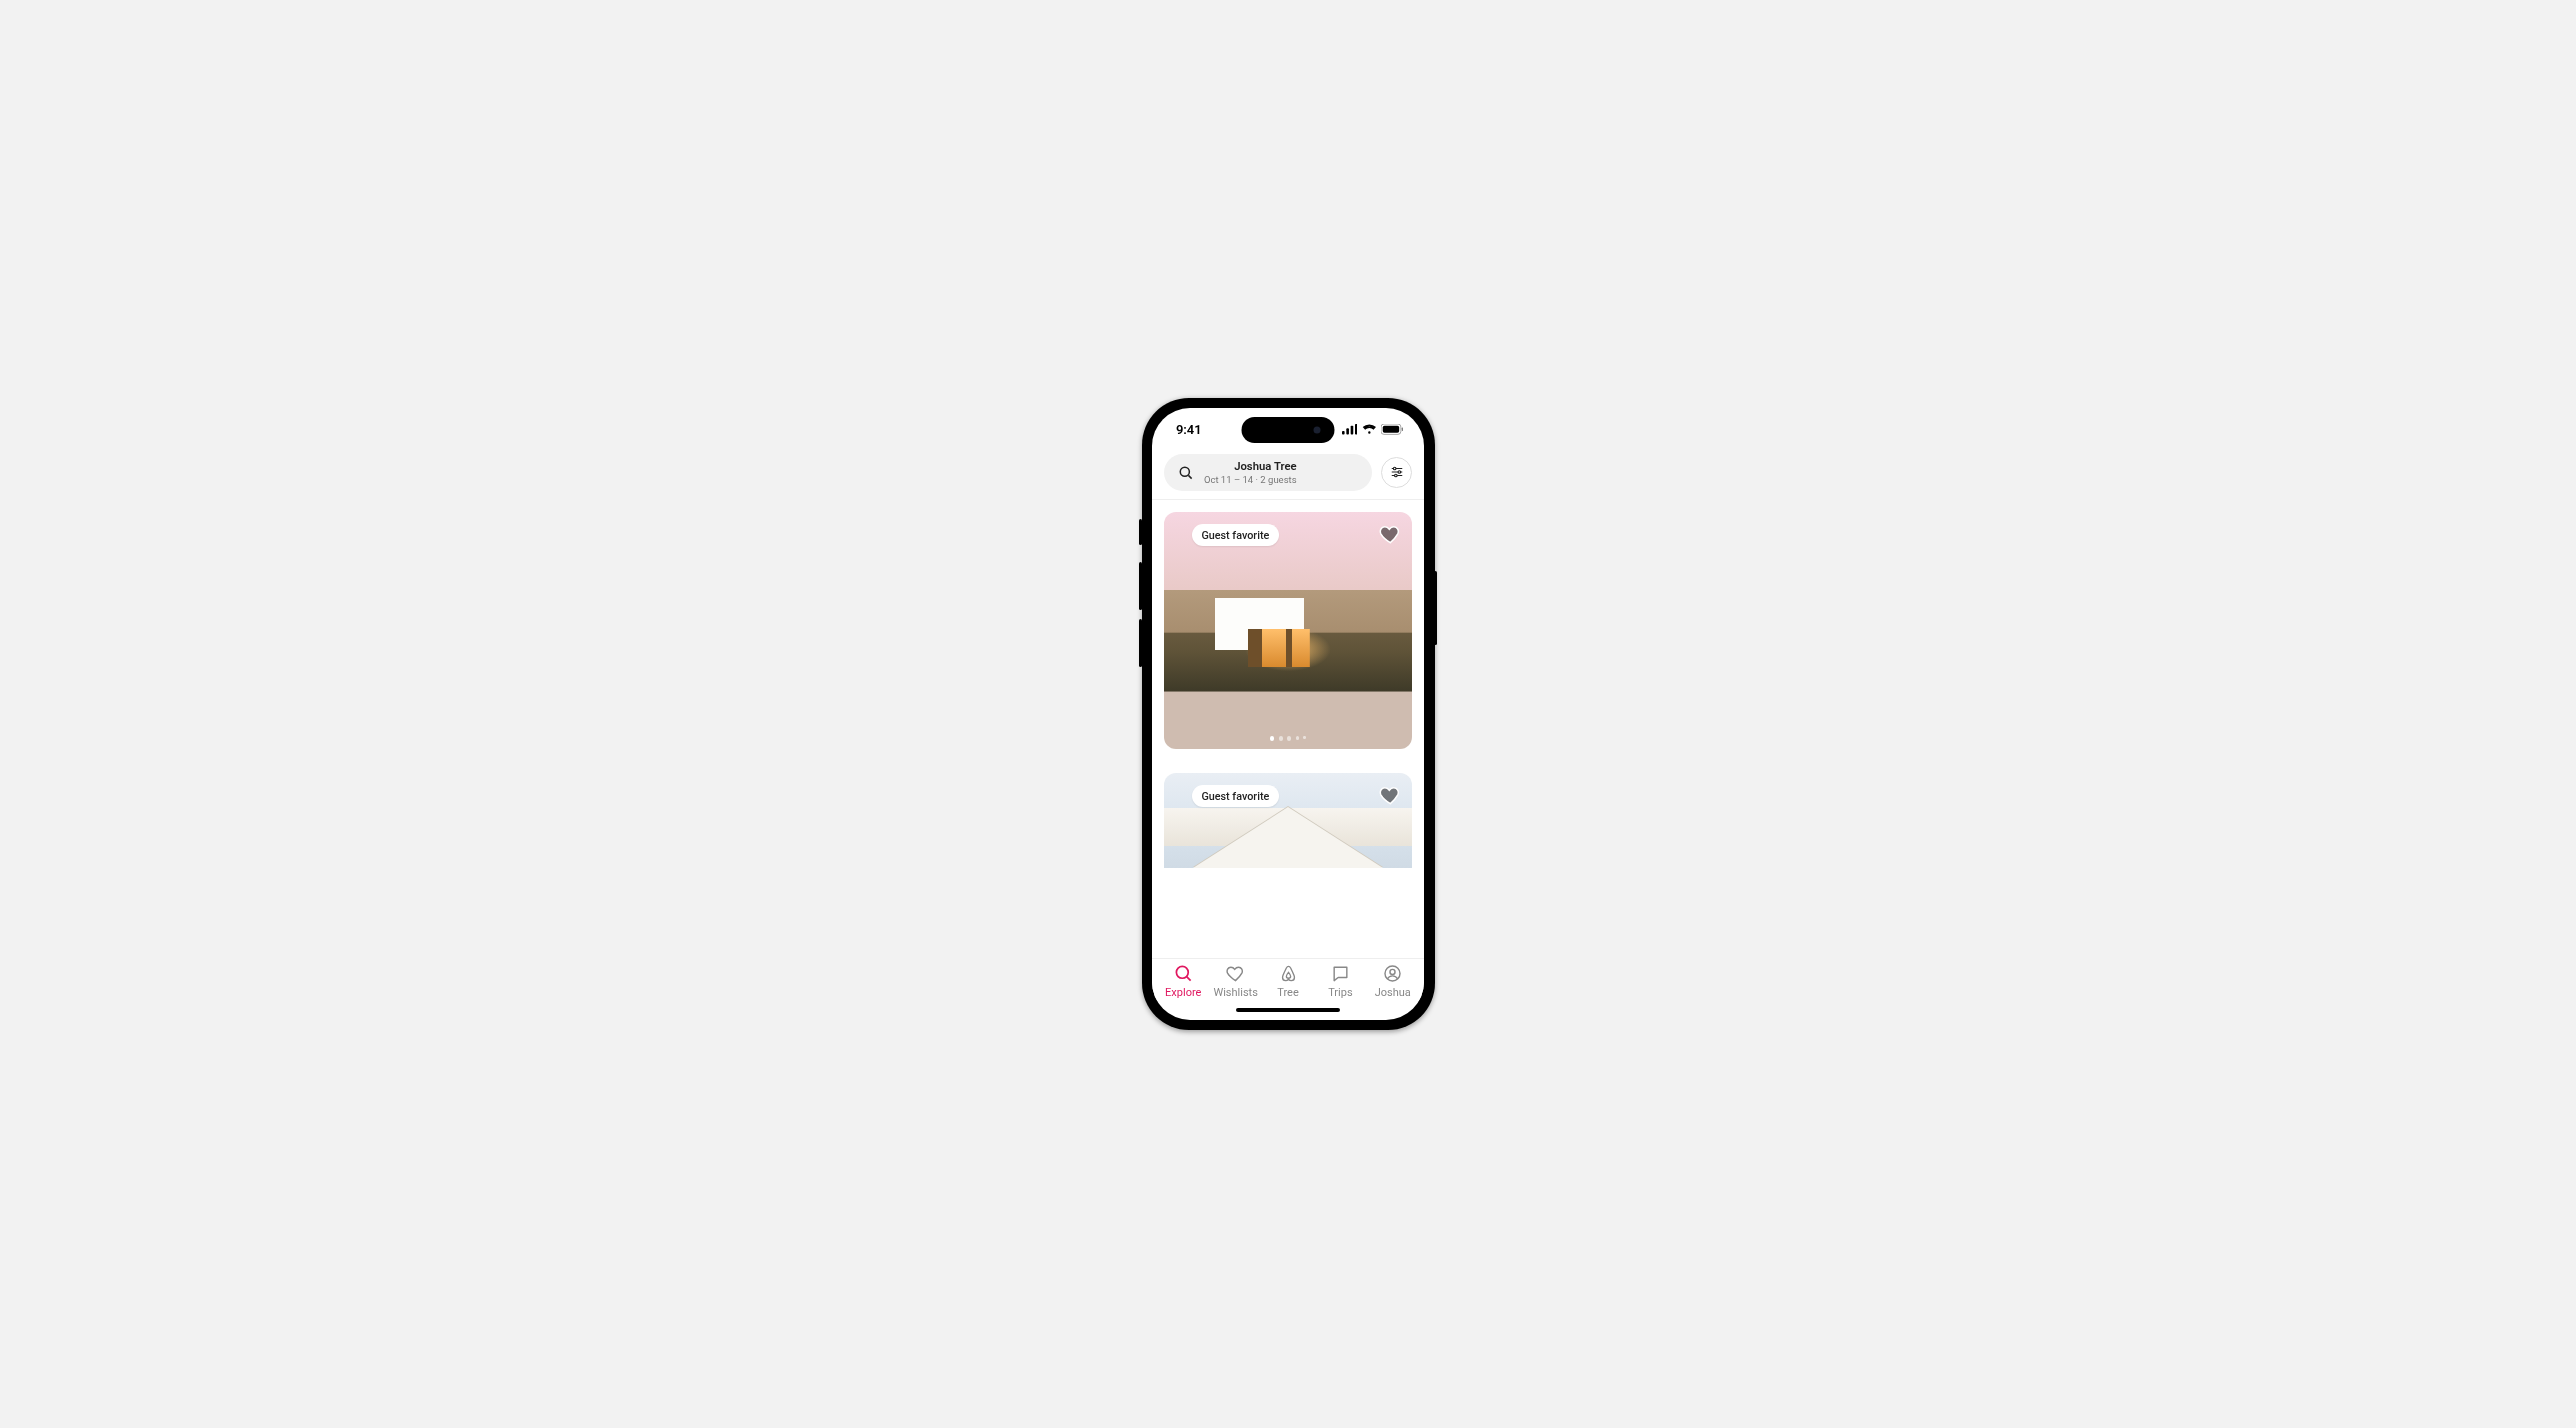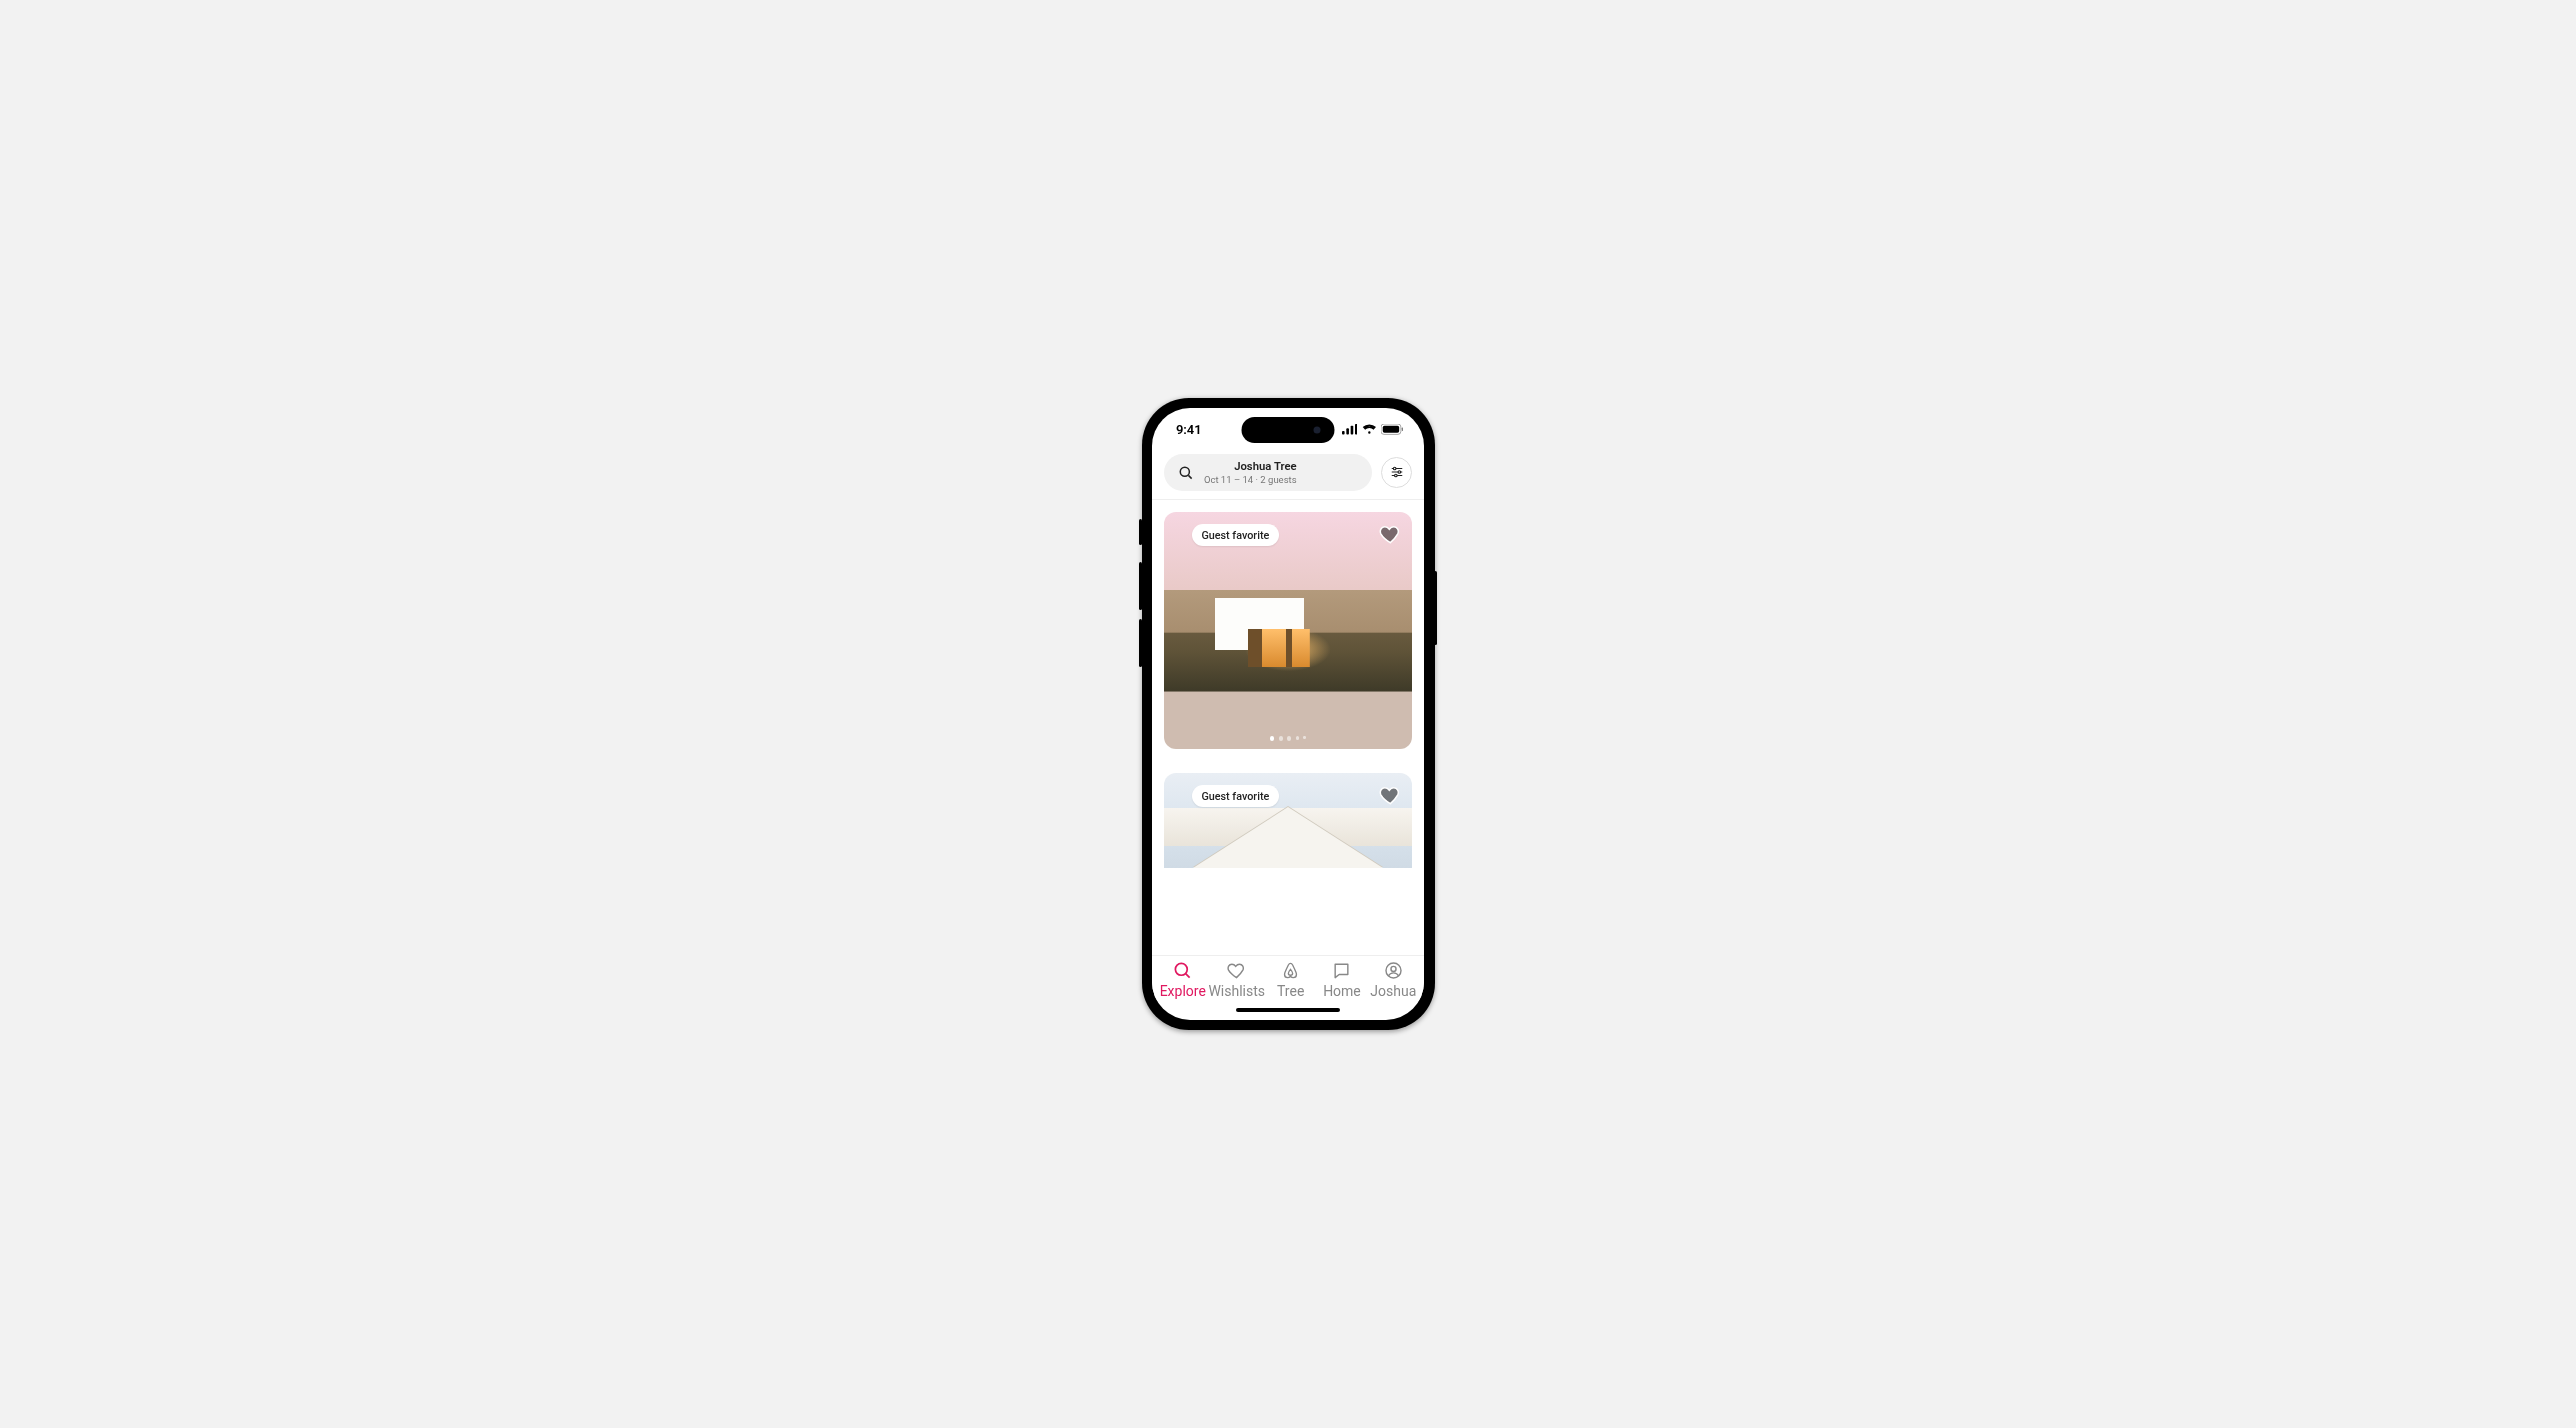--- a/index.html
+++ b/index.html
@@ -203,21 +203,21 @@
     border-top:0.9px solid #eee;
     background:#fff;
     padding:5.2px 5.2px 1.7px 5.2px;
     display:flex;
     justify-content:space-around;
   }
   .tab {
     flex:1;
     display:flex; flex-direction:column; align-items:center;
     gap:2.6px;
-    font-size:14px;
+    font-size:11px;
     color:#888;
     cursor:pointer;
   }
   .tab.active { color:#e01860; }
   .tab svg { width:19px; height:19px; }
 
   .home-indicator {
     height:19px;
     display:flex; align-items:center; justify-content:center;
   }
@@ -334,21 +334,21 @@
         <svg viewBox="0 0 24 24" fill="none" stroke="currentColor" stroke-width="1.7">
           <path d="M12 3c1.2 0 2 .7 2.7 2 .8 1.6 3.7 8 4.2 9.3.4 1 .6 1.9.6 2.7 0 2.2-1.7 4-3.9 4-1.6 0-2.8-.9-3.6-2-.8 1.1-2 2-3.6 2-2.2 0-3.9-1.8-3.9-4 0-.8.2-1.7.6-2.7C5.6 13 8.5 6.6 9.3 5 10 3.7 10.8 3 12 3Z"></path>
           <path d="M12 10.5c-1.7 2-2.7 3.6-2.7 5 0 1.5 1.2 2.5 2.7 2.5s2.7-1 2.7-2.5c0-1.4-1-3-2.7-5Z"></path>
         </svg>
         <span>Tree</span>
       </div>
       <div class="tab">
         <svg viewBox="0 0 24 24" fill="none" stroke="currentColor" stroke-width="1.8">
           <path d="M4 4h16v13H9l-5 4V4Z" stroke-linejoin="round"></path>
         </svg>
-        <span>Home</span>
+        <span>Trips</span>
       </div>
       <div class="tab">
         <svg viewBox="0 0 24 24" fill="none" stroke="currentColor" stroke-width="1.8">
           <circle cx="12" cy="12" r="9.5"></circle>
           <circle cx="12" cy="10" r="3.2"></circle>
           <path d="M5.5 19c1.3-2.6 3.8-4 6.5-4s5.2 1.4 6.5 4"></path>
         </svg>
         <span>Joshua</span>
       </div>
     </div>

